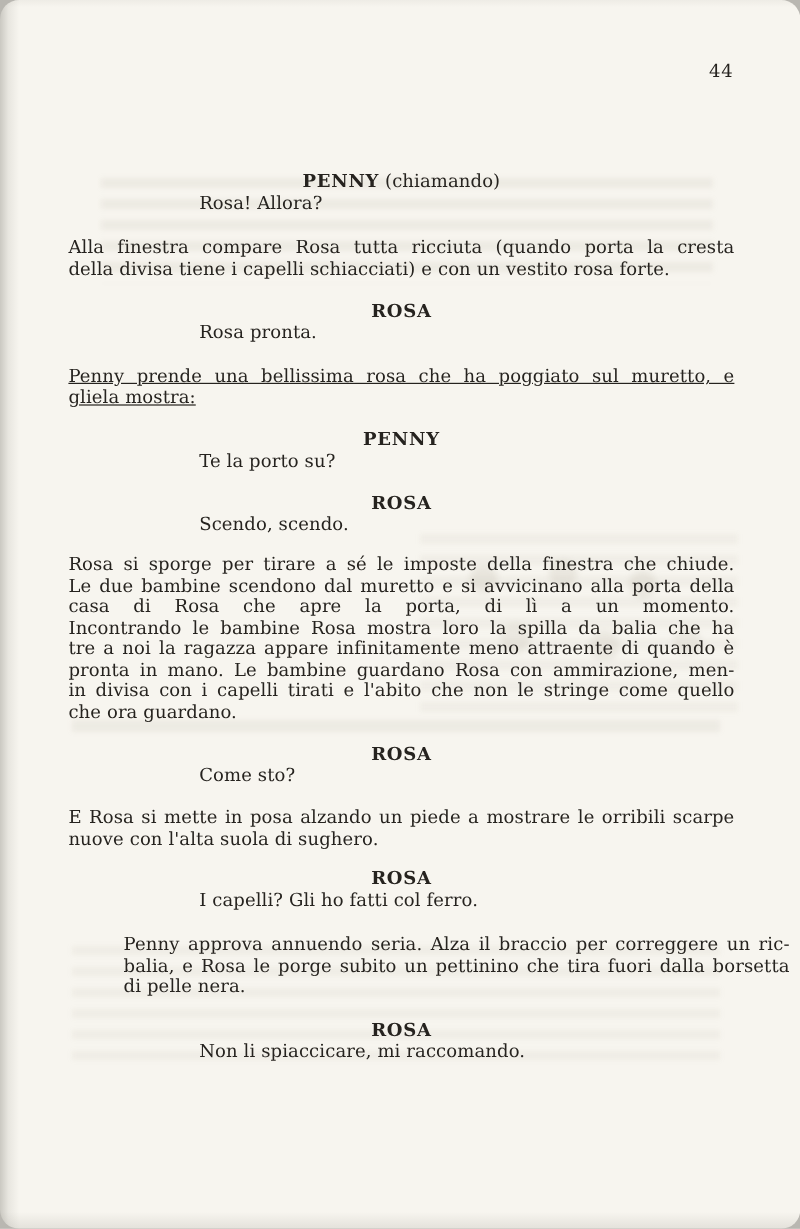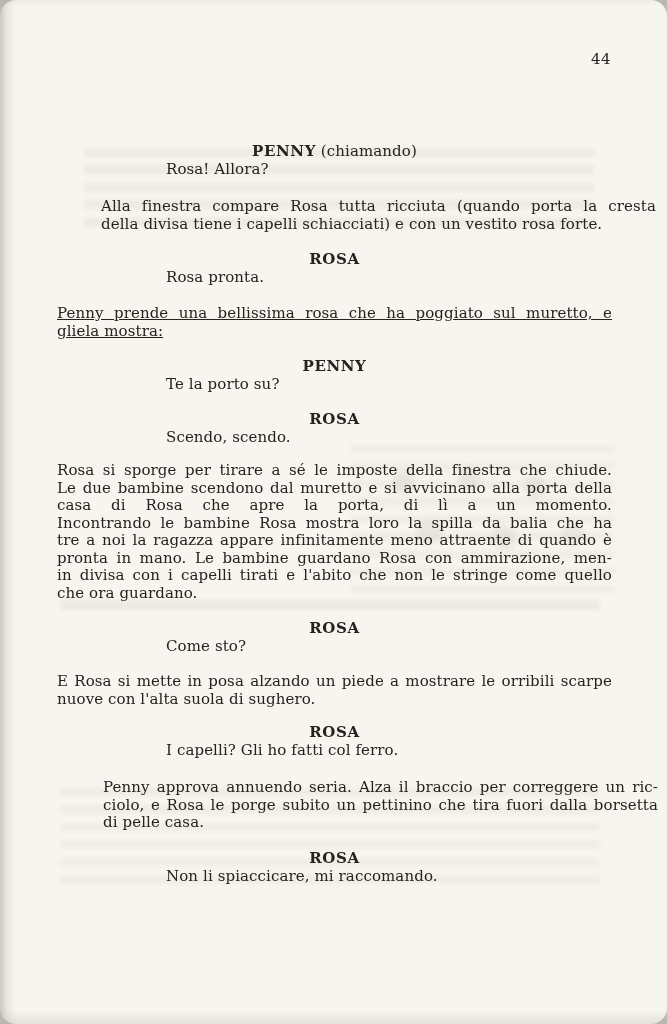--- a/index.html
+++ b/index.html
@@ -101,21 +101,21 @@
   <div class="bleed bleed-3"></div>
   <div class="bleed bleed-4"></div>
 
   <div class="page-number">44</div>
 
   <div class="content">
       <div class="block speech" style="top: 143px;">
         <div class="speech-head"><span class="char">PENNY</span><span class="paren"> (chiamando)</span></div>
         <div class="dialogue-line">Rosa! Allora?</div>
       </div>
-      <div class="block action" style="top: 198px; margin-left: 44px;">
+      <div class="block action" style="top: 198px;">
         <div class="action-line">Alla finestra compare Rosa tutta ricciuta (quando porta la cresta</div>
         <div class="action-line last">della divisa tiene i capelli schiacciati) e con un vestito rosa forte.</div>
       </div>
       <div class="block speech" style="top: 251px;">
         <div class="speech-head"><span class="char">ROSA</span></div>
         <div class="dialogue-line">Rosa pronta.</div>
       </div>
       <div class="block action" style="top: 305px; text-decoration: underline;">
         <div class="action-line">Penny prende una bellissima rosa che ha poggiato sul muretto, e</div>
         <div class="action-line last">gliela mostra:</div>
@@ -145,21 +145,21 @@
       <div class="block action" style="top: 673px;">
         <div class="action-line">E Rosa si mette in posa alzando un piede a mostrare le orribili scarpe</div>
         <div class="action-line last">nuove con l'alta suola di sughero.</div>
       </div>
       <div class="block speech" style="top: 724px;">
         <div class="speech-head"><span class="char">ROSA</span></div>
         <div class="dialogue-line">I capelli? Gli ho fatti col ferro.</div>
       </div>
       <div class="block action" style="top: 779px; margin-left: 46px;">
         <div class="action-line">Penny approva annuendo seria. Alza il braccio per correggere un ric-</div>
-        <div class="action-line">ciolo, e Rosa le porge subito un pettinino che tira fuori dalla borsetta</div>
-        <div class="action-line last">di pelle casa.</div>
+        <div class="action-line">balia, e Rosa le porge subito un pettinino che tira fuori dalla borsetta</div>
+        <div class="action-line last">di pelle nera.</div>
       </div>
       <div class="block speech" style="top: 850px;">
         <div class="speech-head"><span class="char">ROSA</span></div>
         <div class="dialogue-line">Non li spiaccicare, mi raccomando.</div>
       </div>
     </div>
 </div>
 
 </body></html>

